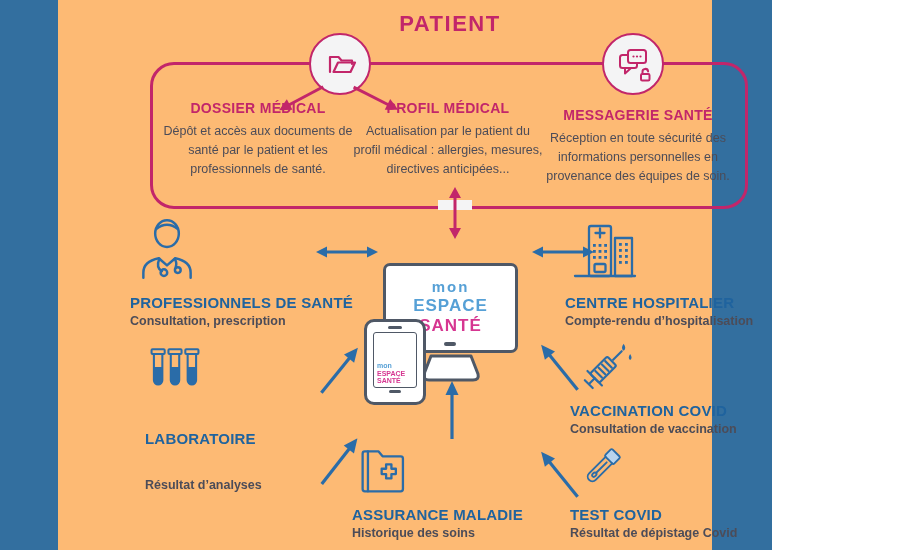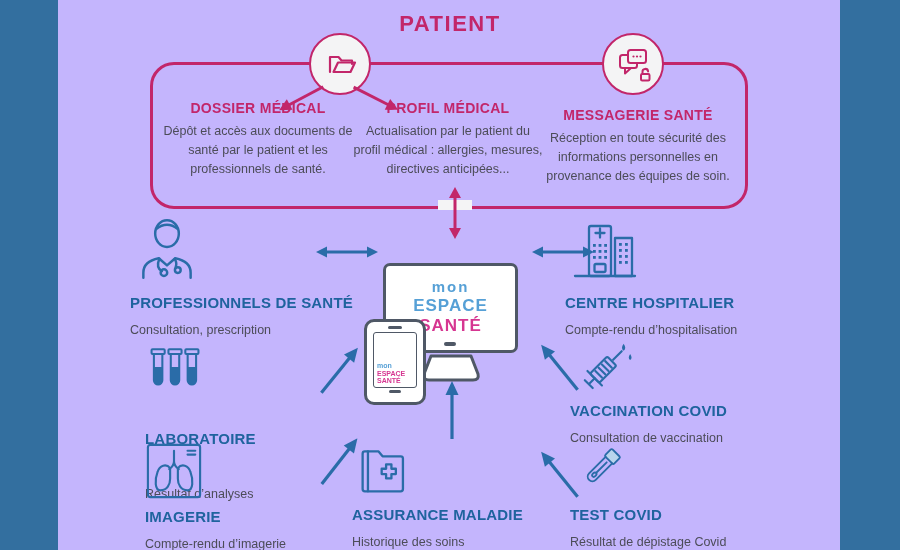--- a/index.html
+++ b/index.html
@@ -1,37 +1,37 @@
 <!DOCTYPE html>
 <html><head>
 <meta charset="utf-8">
 <style>
   html,body{margin:0;padding:0;background:#fff;}
-  .canvas{position:relative;width:900px;height:550px;background:#c4b5fd;overflow:hidden;
+  .canvas{position:relative;width:772px;height:550px;background:#fdba74;overflow:hidden;
           font-family:"Liberation Sans",sans-serif;}
   .bar{position:absolute;top:0;height:550px;background:#336f9f;}
   .bar.left{left:0;width:58px;}
   .bar.right{right:0;width:60px;}
 
   .patient-title{position:absolute;left:330px;top:11px;width:240px;margin:0;text-align:center;
     font-size:22px;font-weight:bold;letter-spacing:1.5px;color:#c2266a;}
 
   .patient-box{position:absolute;left:150px;top:62px;width:592px;height:141px;
     border:3px solid #c2266a;border-radius:24px;}
 
   .circle-icon{position:absolute;width:58px;height:58px;border-radius:50%;
     border:2.5px solid #c2266a;background:#f4f4f5;display:flex;align-items:center;justify-content:center;}
 
   .pbox-col{position:absolute;text-align:center;}
   .pbox-heading{font-size:14px;font-weight:bold;color:#c2266a;letter-spacing:.3px;margin-bottom:6px;}
   .pbox-body{font-size:12.5px;line-height:1.5;color:#4c4c58;}
 
   .node{position:absolute;display:flex;flex-direction:column;align-items:flex-start;text-align:center;}
   .node-heading{font-size:15px;font-weight:bold;color:#1f639e;letter-spacing:.2px;margin-top:4px;}
-  .node-sub{font-size:12.5px;color:#4c4c58;margin-top:12px;}
+  .node-sub{font-size:12.5px;color:#4c4c58;margin-top:3px;font-weight:bold;}
 
   .arrow{position:absolute;}
 
   
   .monitor-frame{position:absolute;left:383px;top:263px;width:129px;height:84px;background:#fff;
     border:3px solid #4f5866;border-radius:7px;display:flex;flex-direction:column;
     align-items:center;justify-content:center;z-index:2;}
   .monitor-btn{position:absolute;left:444px;top:342px;width:12px;height:4px;border-radius:2px;
     background:#4f5866;z-index:3;}
   .monitor-stand{position:absolute;left:395px;top:354px;z-index:1;}
@@ -188,33 +188,20 @@
         <path d="M27.5 22 V36 a4.5 4.5 0 0 0 9 0 V22 Z" fill="#2a6ca8" stroke="none"></path>
         <rect x="43" y="3" width="14" height="5" rx="1"></rect>
         <path d="M45.5 8 V36 a4.5 4.5 0 0 0 9 0 V8"></path>
         <path d="M45.5 22 V36 a4.5 4.5 0 0 0 9 0 V22 Z" fill="#2a6ca8" stroke="none"></path>
       </svg>
     </div>
     <div class="node-heading">LABORATOIRE</div>
     <div class="node-sub">Résultat d’analyses</div>
   </div>
 
-  <div class="node" style="left:145px;top:442px;width:200px;">
-    <div class="node-icon">
-      <svg width="58" height="58" viewBox="0 0 60 60" fill="none" stroke="#2a6ca8" stroke-width="2.2" stroke-linecap="round" stroke-linejoin="round">
-        <rect x="3" y="3" width="54" height="54" rx="2.5"></rect>
-        <path d="M44 9 h8 M44 13 h8"></path>
-        <path d="M30 9 v11 M30 20 q0 5 -5 8 M30 20 q0 5 5 8"></path>
-        <path d="M26 27 C22 22 15 24 13 31 C10 39 10 50 16 50 C23 50 26 44 26 38 Z"></path>
-        <path d="M34 27 C38 22 45 24 47 31 C50 39 50 50 44 50 C37 50 34 44 34 38 Z"></path>
-      </svg>
-    </div>
-    <div class="node-heading">IMAGERIE</div>
-    <div class="node-sub">Compte-rendu d’imagerie</div>
-  </div>
 
   <div class="node" style="left:352px;top:443px;width:200px;">
     <div class="node-icon">
       <svg width="62" height="55" viewBox="0 0 70 62" fill="none" stroke="#2a6ca8" stroke-width="2.6" stroke-linecap="round" stroke-linejoin="round">
         <path d="M12 52 V12 q0 -2.5 2.5 -2.5 H30 l4.5 5.5 H55 q2.5 0 2.5 2.5 V52 q0 2.5 -2.5 2.5 H14.5 q-2.5 0 -2.5 -2.5 Z"></path>
         <path d="M18 9.5 V54.5"></path>
         <path d="M33.5 29 h5 v-5 h6 v5 h5 v6 h-5 v5 h-6 v-5 h-5 Z"></path>
       </svg>
     </div>
     <div class="node-heading">ASSURANCE MALADIE</div>

